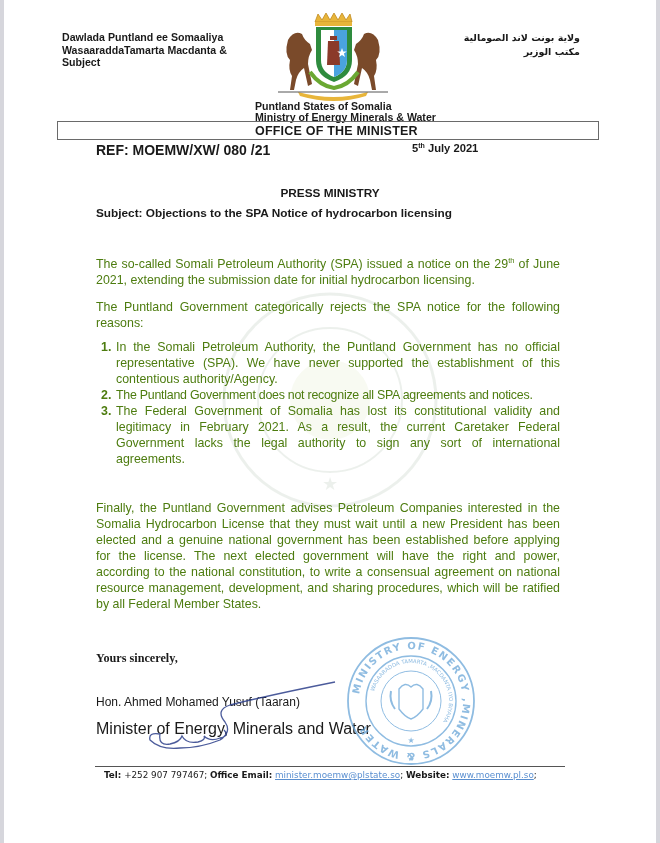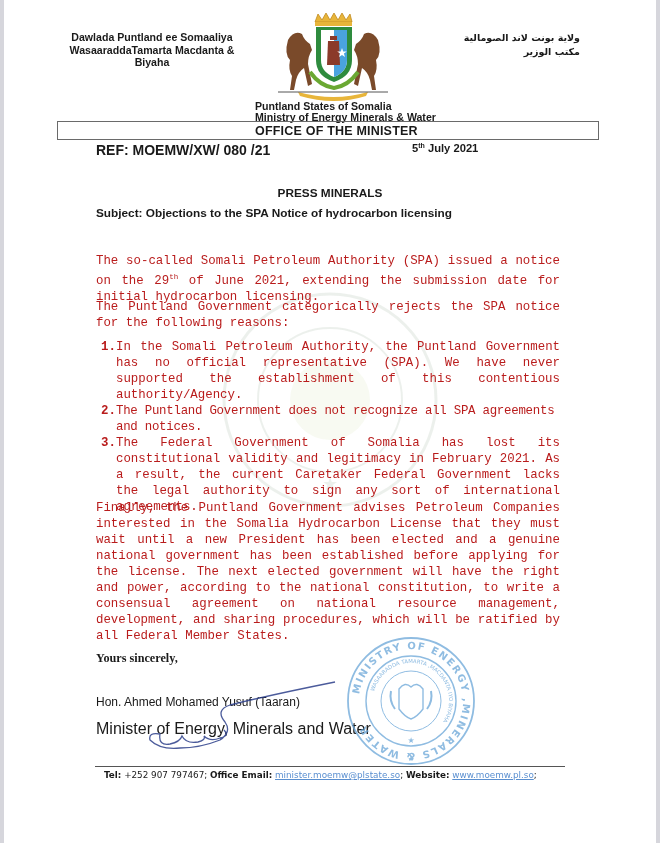--- a/index.html
+++ b/index.html
@@ -1,39 +1,39 @@
 <!DOCTYPE html>
 <html><head>
   <meta charset="utf-8">
   <style>
     * { box-sizing: border-box; margin: 0; padding: 0; }
     html, body { width: 660px; height: 843px; overflow: hidden; background: #ffffff; }
     body { position: relative; font-family: "Liberation Sans", sans-serif; color: #1a1a1a; }
     .edge-left { position: absolute; left: 0; top: 0; width: 4px; height: 843px; background: #d6d6dc; }
     .edge-right { position: absolute; right: 0; top: 0; width: 4px; height: 843px; background: #d6d6dc; }
 
-    .hdr-left { position: absolute; left: 62px; top: 31px; width: 180px; text-align: center;
+    .hdr-left { position: absolute; left: 62px; top: 31px; width: 180px; 
       font-family: "Liberation Sans", sans-serif; font-weight: bold; font-size: 10.6px; line-height: 12.5px; color: #1a1a1a; }
     .hdr-right { position: absolute; left: 452px; top: 31px; width: 128px; text-align: right; direction: rtl;
       font-family: "DejaVu Sans", sans-serif; font-weight: bold; font-size: 9.5px; line-height: 13.5px; color: #1a1a1a; }
 
     .emblem { position: absolute; left: 268px; top: 10px; width: 130px; height: 92px; }
 
     .ministry { position: absolute; left: 255px; top: 101px; font-weight: bold; font-size: 10.6px; line-height: 11px; color: #1a1a1a; white-space: nowrap; }
     .office-box { position: absolute; left: 57px; top: 121px; width: 542px; height: 19px; border: 1.3px solid #6a6a6a; }
     .office-title { position: absolute; left: 255px; top: 124px; font-weight: bold; font-size: 12.5px; letter-spacing: 0.2px; color: #1a1a1a; white-space: nowrap; }
 
     .ref { position: absolute; left: 96px; top: 142px; font-weight: bold; font-size: 14px; color: #1a1a1a; }
     .date { position: absolute; left: 412px; top: 142px; font-weight: bold; font-size: 11.2px; color: #1a1a1a; }
     .date sup { font-size: 7px; vertical-align: 4px; }
 
     .press { position: absolute; left: 0; width: 660px; top: 186px; text-align: center; font-weight: bold; font-size: 11.8px; color: #1a1a1a; }
     .subject { position: absolute; left: 96px; top: 206px; font-weight: bold; font-size: 11.8px; color: #1a1a1a; white-space: nowrap; }
 
-    .body-text { font-family: Liberation Mono, monospace; font-size: 12.4px; line-height: 16px; color: #b91c1c; text-align: justify; }
+    .body-text { font-family: Liberation Sans, sans-serif; font-size: 12.4px; line-height: 16px; color: #4d7c0f; text-align: justify; }
     .p1 { position: absolute; left: 96px; top: 253px; width: 464px; }
     .p2 { position: absolute; left: 96px; top: 299px; width: 464px; }
     .list { position: absolute; left: 96px; top: 339px; width: 464px; list-style: none; }
     .list li { display: flex; }
     .list .num { width: 20px; flex: 0 0 20px; font-weight: bold; padding-left: 5px; }
     .list .txt { flex: 1; }
     .p3 { position: absolute; left: 96px; top: 500px; width: 464px; }
 
     .closing { position: absolute; left: 96px; top: 651px; font-family: "Liberation Serif", serif; font-weight: bold; font-size: 12.2px; color: #1a1a1a; }
     .signer-name { position: absolute; left: 96px; top: 695px; font-size: 12px; color: #1a1a1a; white-space: nowrap; }
@@ -57,21 +57,21 @@
 <svg class="watermark" viewBox="0 0 220 220">
   <circle cx="110" cy="110" r="106" fill="none" stroke="#6b8a6b" stroke-width="3"></circle>
   <circle cx="110" cy="110" r="72" fill="none" stroke="#6b8a6b" stroke-width="2"></circle>
   <circle cx="110" cy="110" r="40" fill="#c7d89a"></circle>
   <text x="110" y="200" font-size="18" text-anchor="middle" fill="#6b8a6b" font-family="DejaVu Sans, sans-serif">★</text>
 </svg>
 
 <div class="hdr-left">
   <div>Dawlada Puntland ee   Somaaliya</div>
   <div>WasaaraddaTamarta Macdanta &amp;</div>
-  <div>Biyaha</div>
+  <div>Subject</div>
 </div>
 
 <svg class="emblem" viewBox="0 0 130 92">
 
   <path d="M47 12 L50 4 L54 10 L58 3 L62 10 L66 3 L70 10 L74 3 L78 10 L82 4 L84 12 Z" fill="#e8b53a" stroke="#c08a20" stroke-width="0.8"></path>
   <rect x="47" y="12" width="37" height="4" fill="#e8b53a"></rect>
 
   <path d="M48 17 L84 17 L84 50 Q84 66 66 72 Q48 66 48 50 Z" fill="#2e8b3e"></path>
   <path d="M53 20 L79 20 L79 50 Q79 62 66 67 Q53 62 53 50 Z" fill="#ffffff"></path>
   <path d="M66 20 L79 20 L79 50 Q79 62 66 67 Z" fill="#4aa3df"></path>
@@ -99,21 +99,21 @@
   <div>Puntland States of Somalia</div>
   <div>Ministry of Energy Minerals &amp; Water</div>
 </div>
 
 <div class="office-box"></div>
 <div class="office-title">OFFICE OF THE MINISTER</div>
 
 <div class="ref">REF: MOEMW/XW/ 080 /21</div>
 <div class="date"><span>5</span><sup>th</sup><span> July 2021</span></div>
 
-<div class="press">PRESS MINERALS</div>
+<div class="press">PRESS MINISTRY</div>
 <div class="subject">Subject: Objections to the SPA Notice of hydrocarbon licensing</div>
 
 <p class="body-text p1"><span>The so-called Somali Petroleum Authority (SPA) issued a notice on the 29</span><sup style="font-size:7.5px;">th</sup><span> of June 2021, extending the submission date for initial hydrocarbon licensing.</span></p>
 
 <p class="body-text p2">The Puntland Government categorically rejects the SPA notice for the following reasons:</p>
 
 <ol class="body-text list">
   <li>
       <span class="num">1.</span>
       <span class="txt">In the Somali Petroleum Authority, the Puntland Government has no official representative (SPA). We have never supported the establishment of this contentious authority/Agency.</span>

